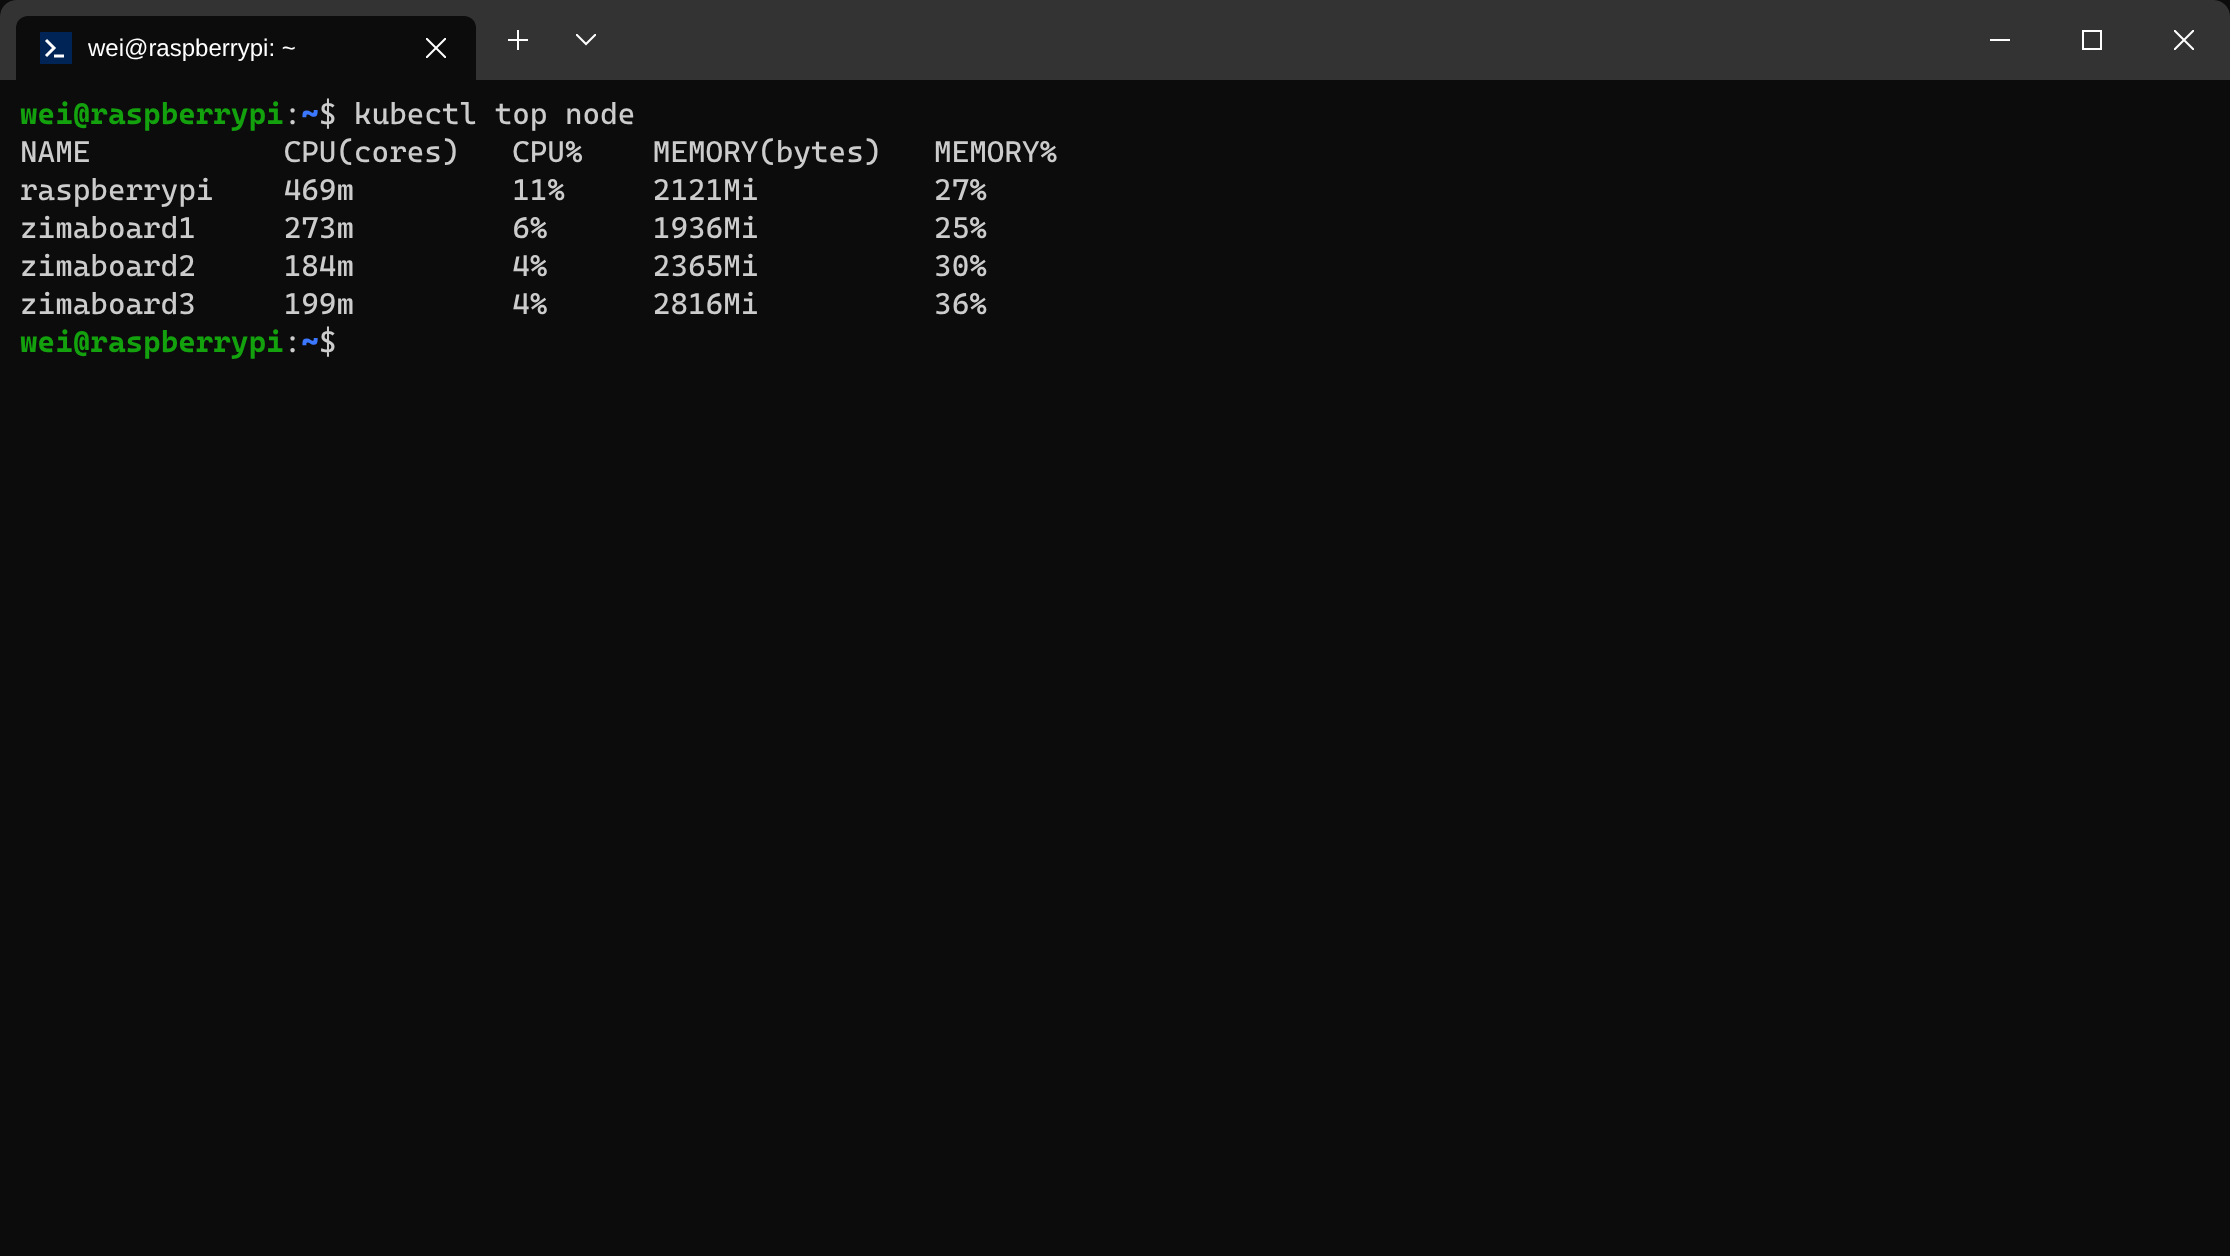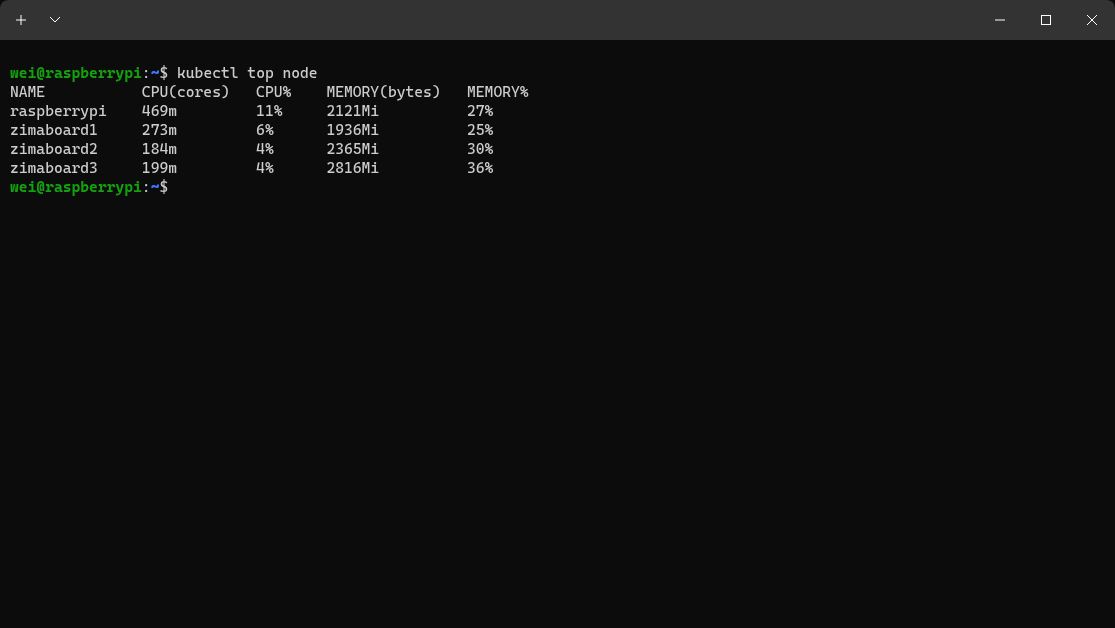--- a/index.html
+++ b/index.html
@@ -84,35 +84,51 @@
     .window-btn {
       width: 46px;
       display: flex;
       align-items: center;
       justify-content: center;
       color: #ffffff;
       cursor: pointer;
     }
     .window-btn svg { width: 10px; height: 10px; }
     .terminal {
-      padding: 24px 10px;
+      padding: 8px 10px;
       color: #cccccc;
       line-height: 19px;
       white-space: pre;
       font-size: 15px;
     }
     .green { color: #13a10e; font-weight: bold; }
     .blue { color: #3b78ff; font-weight: bold; }
     .white { color: #cccccc; }
     .prompt-dollar { color: #cccccc; }
   </style>
 </head>
 <body>
 
 <div class="titlebar">
+  <div class="tab">
+    <div class="tab-icon">
+      <svg viewBox="0 0 16 16" width="16" height="16">
+          <rect width="16" height="16" fill="#012456"></rect>
+          <path d="M3 4 L7 8 L3 12" stroke="#fff" stroke-width="1.5" fill="none"></path>
+          <line x1="7" y1="12" x2="12" y2="12" stroke="#fff" stroke-width="1.5"></line>
+        </svg>
+    </div>
+    <span class="tab-title">wei@raspberrypi: ~</span>
+    <div class="tab-close">
+      <svg viewBox="0 0 10 10" width="10" height="10">
+          <line x1="0" y1="0" x2="10" y2="10" stroke="#fff" stroke-width="1"></line>
+          <line x1="10" y1="0" x2="0" y2="10" stroke="#fff" stroke-width="1"></line>
+        </svg>
+    </div>
+  </div>
   <div class="tab-actions">
     <div class="tab-action-btn">
       <svg viewBox="0 0 10 10" width="10" height="10">
           <line x1="5" y1="0" x2="5" y2="10" stroke="#fff" stroke-width="1"></line>
           <line x1="0" y1="5" x2="10" y2="5" stroke="#fff" stroke-width="1"></line>
         </svg>
     </div>
     <div class="tab-action-btn">
       <svg viewBox="0 0 10 6" width="10" height="6">
           <path d="M0 0 L5 5 L10 0" stroke="#fff" stroke-width="1" fill="none"></path>

